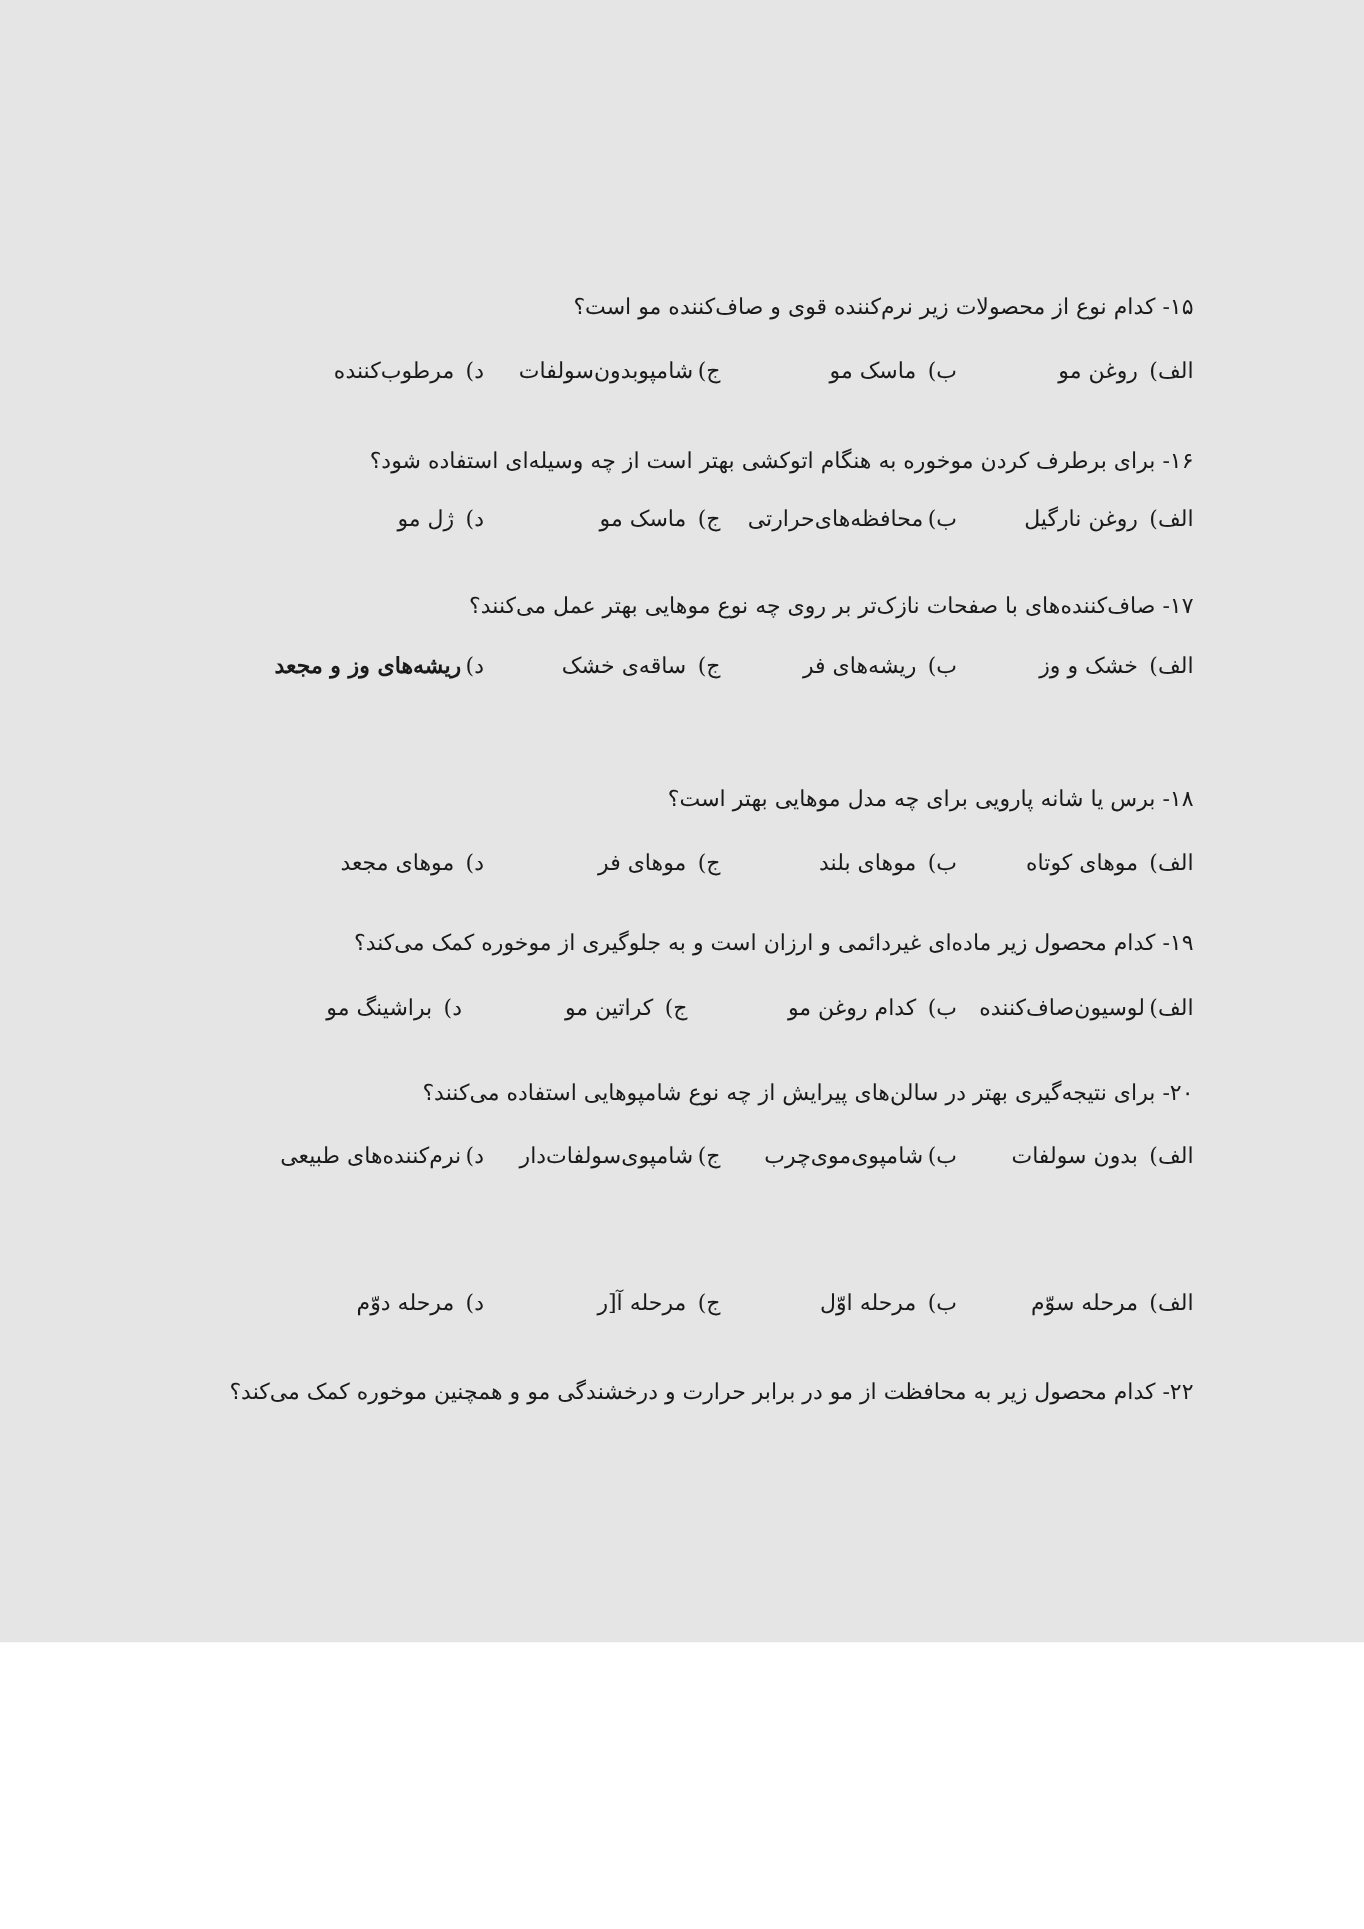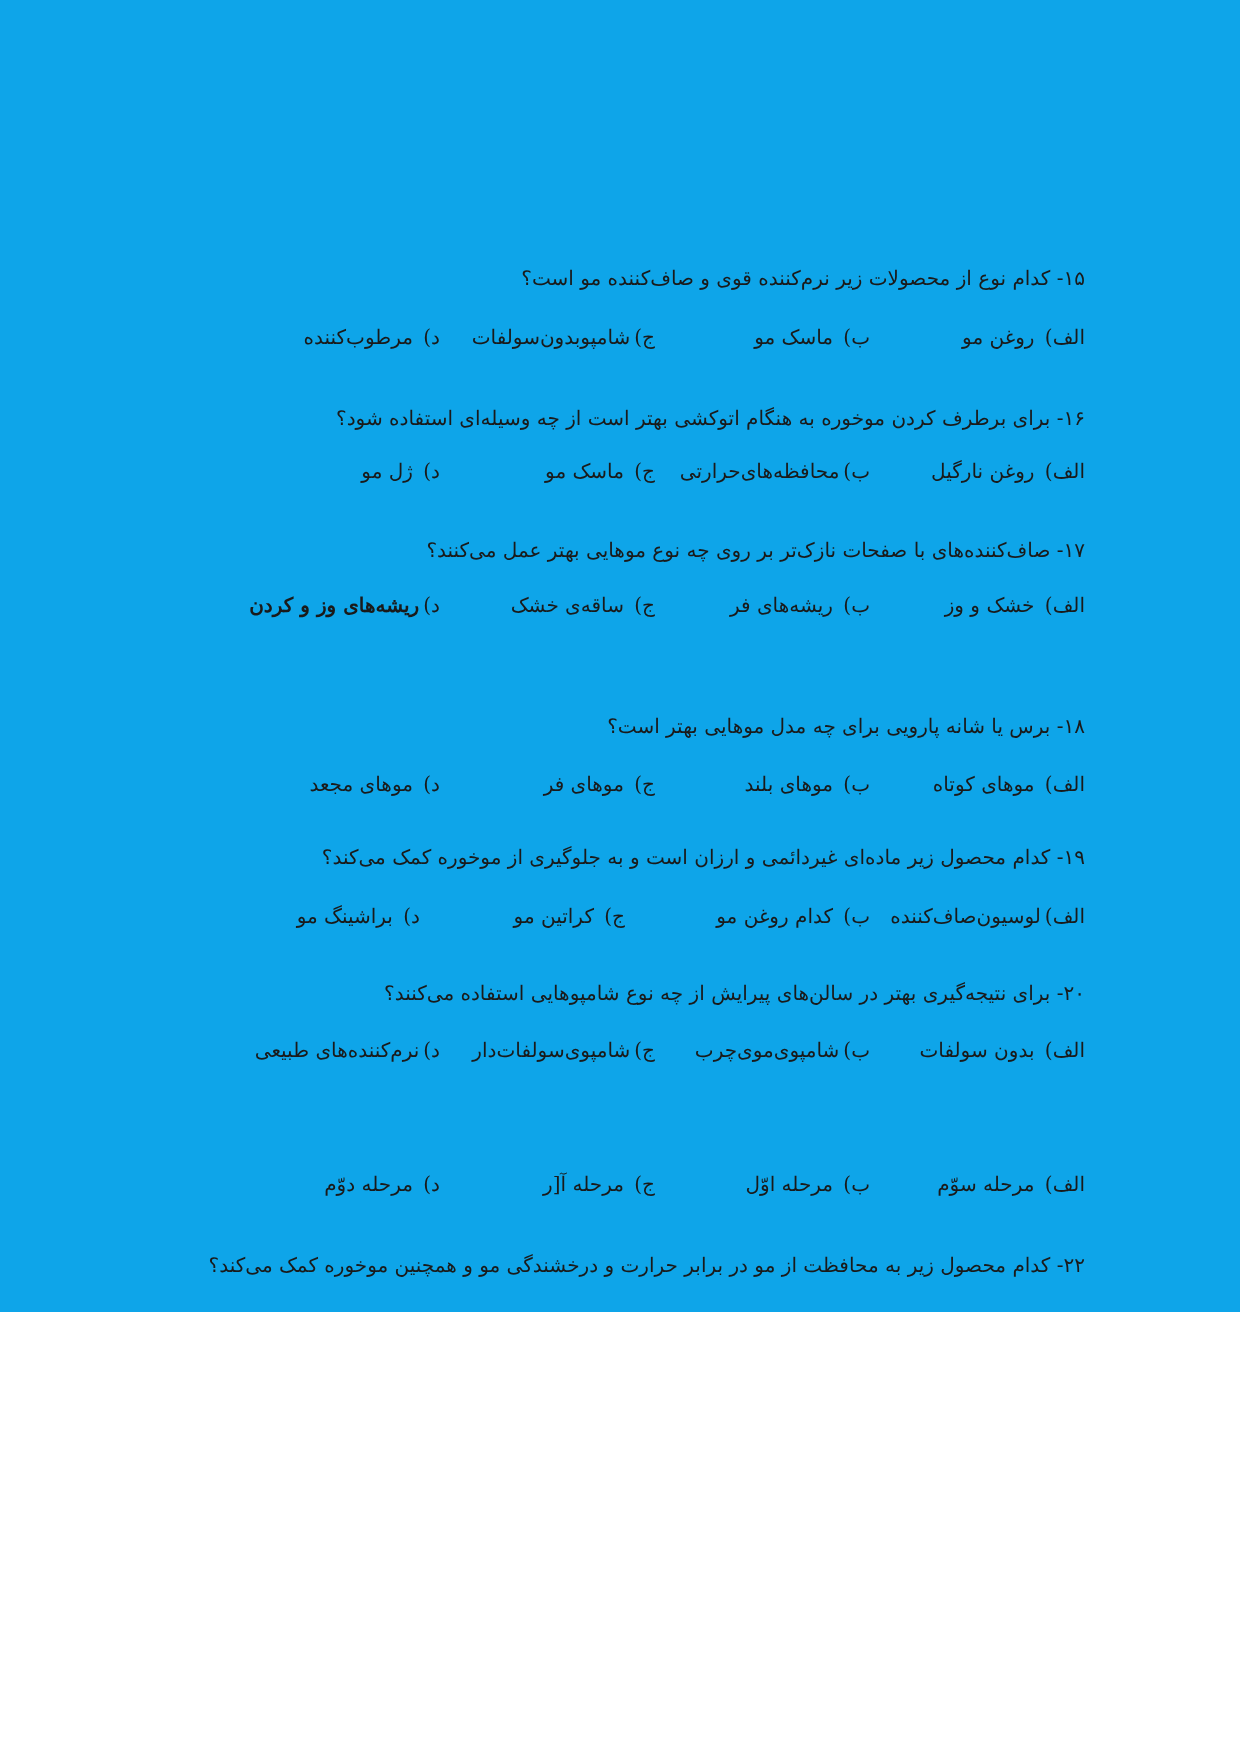--- a/index.html
+++ b/index.html
@@ -12,22 +12,22 @@
       height: 1754px;
       position: relative;
       overflow: hidden;
       font-family: "DejaVu Serif", "Liberation Serif", serif;
       color: #1a1a1a;
     }
     .page {
       position: absolute;
       left: 0; top: 0;
       width: 1240px;
-      height: 1312px;
-      background: #0ea5e9;
+      height: 1493px;
+      background: #e5e5e5;
       text-decoration: underline;
     }
     .question {
       position: absolute;
       right: 155px;
       direction: rtl;
       text-align: right;
       font-size: 20px;
       line-height: 28px;
       white-space: nowrap;
@@ -74,21 +74,21 @@
     <div class="opt c2"><span class="key">ب)</span><span class="val">محافظه‌های‌حرارتی</span></div>
     <div class="opt c3"><span class="key">ج)</span> <span class="val">ماسک مو</span></div>
     <div class="opt c4"><span class="key">د)</span> <span class="val">ژل مو</span></div>
   </div>
 
   <div class="question" style="top:536px;">۱۷- صاف‌کننده‌های با صفحات نازک‌تر بر روی چه نوع موهایی بهتر عمل می‌کنند؟</div>
   <div class="options" style="top:591px;">
     <div class="opt c1"><span class="key">الف)</span> <span class="val">خشک و وز</span></div>
     <div class="opt c2"><span class="key">ب)</span> <span class="val">ریشه‌های فر</span></div>
     <div class="opt c3"><span class="key">ج)</span> <span class="val">ساقه‌ی خشک</span></div>
-    <div class="opt c4 bold"><span class="key">د)</span><span class="val">ریشه‌های وز و کردن</span></div>
+    <div class="opt c4 bold"><span class="key">د)</span><span class="val">ریشه‌های وز و مجعد</span></div>
   </div>
 
   <div class="question" style="top:712px;margin-left:29px;">۱۸- برس یا شانه پارویی برای چه مدل موهایی بهتر است؟</div>
   <div class="options" style="top:770px;">
     <div class="opt c1"><span class="key">الف)</span> <span class="val">موهای کوتاه</span></div>
     <div class="opt c2"><span class="key">ب)</span> <span class="val">موهای بلند</span></div>
     <div class="opt c3"><span class="key">ج)</span> <span class="val">موهای فر</span></div>
     <div class="opt c4"><span class="key">د)</span> <span class="val">موهای مجعد</span></div>
   </div>
 

